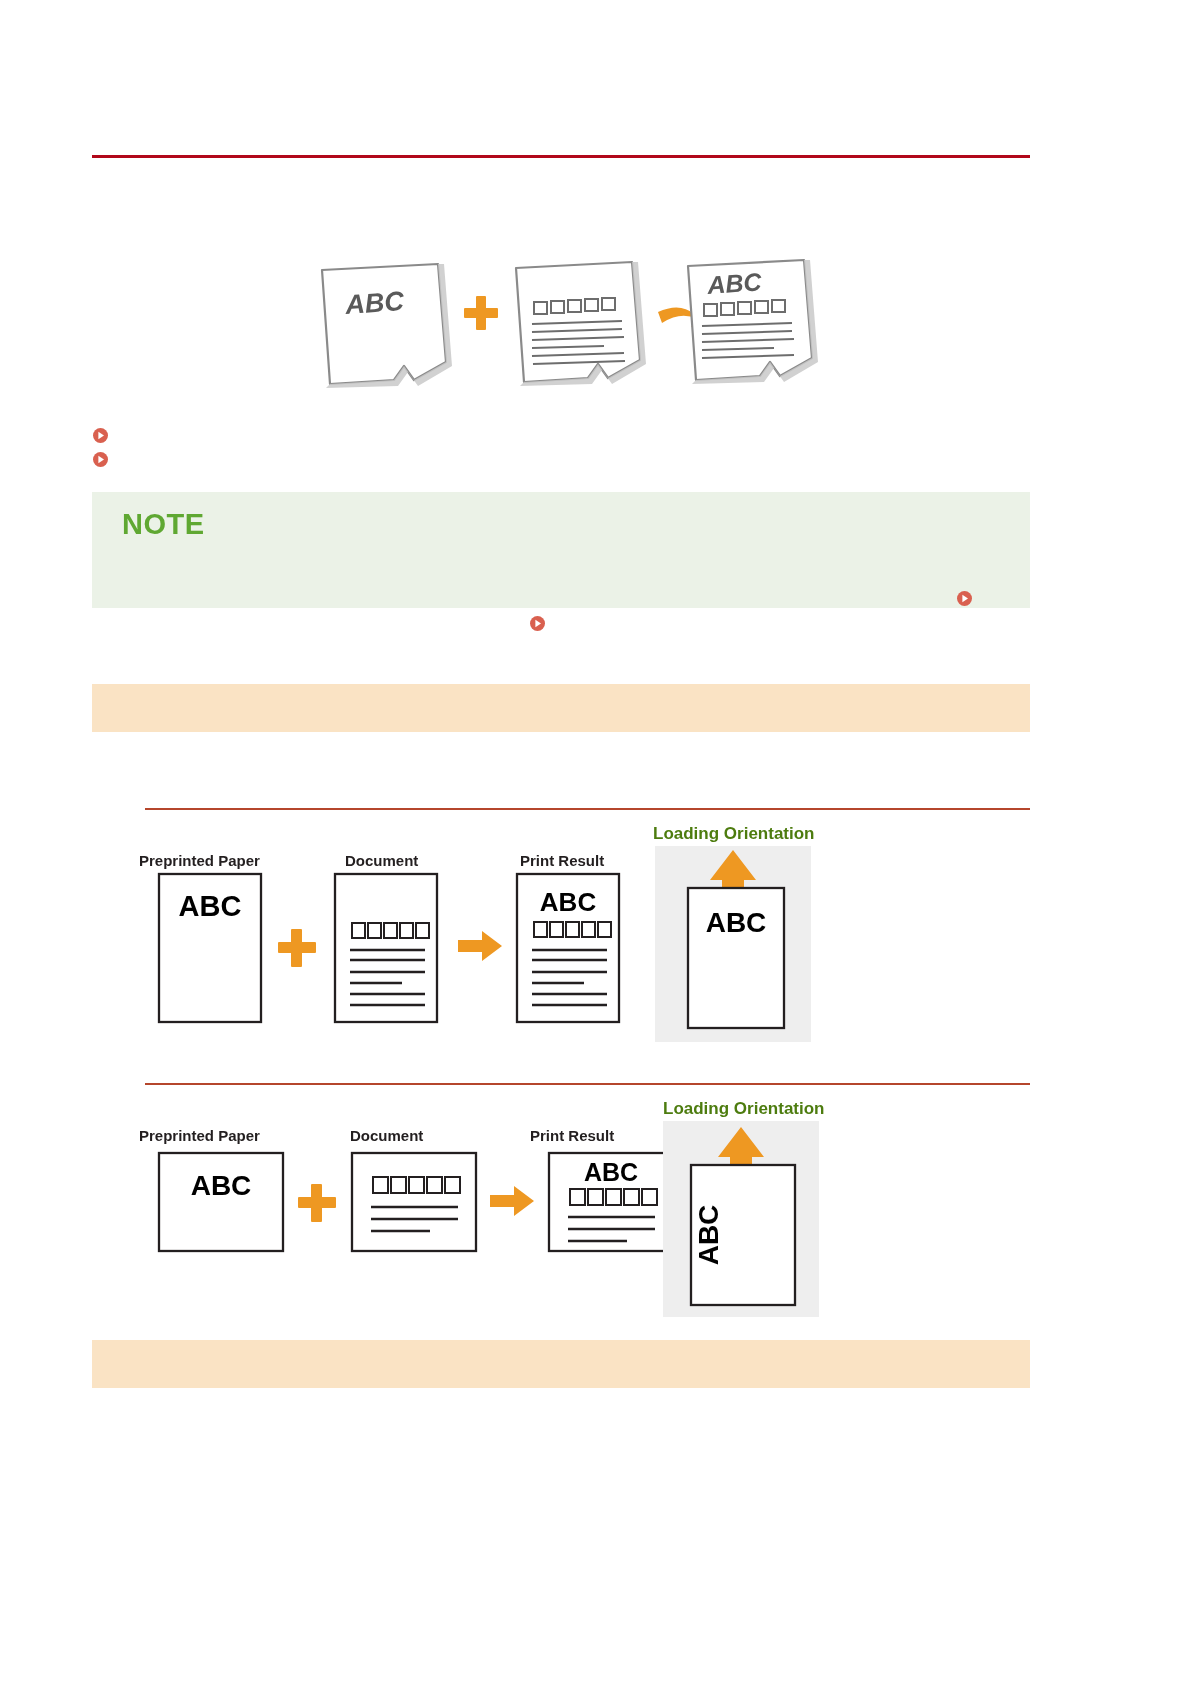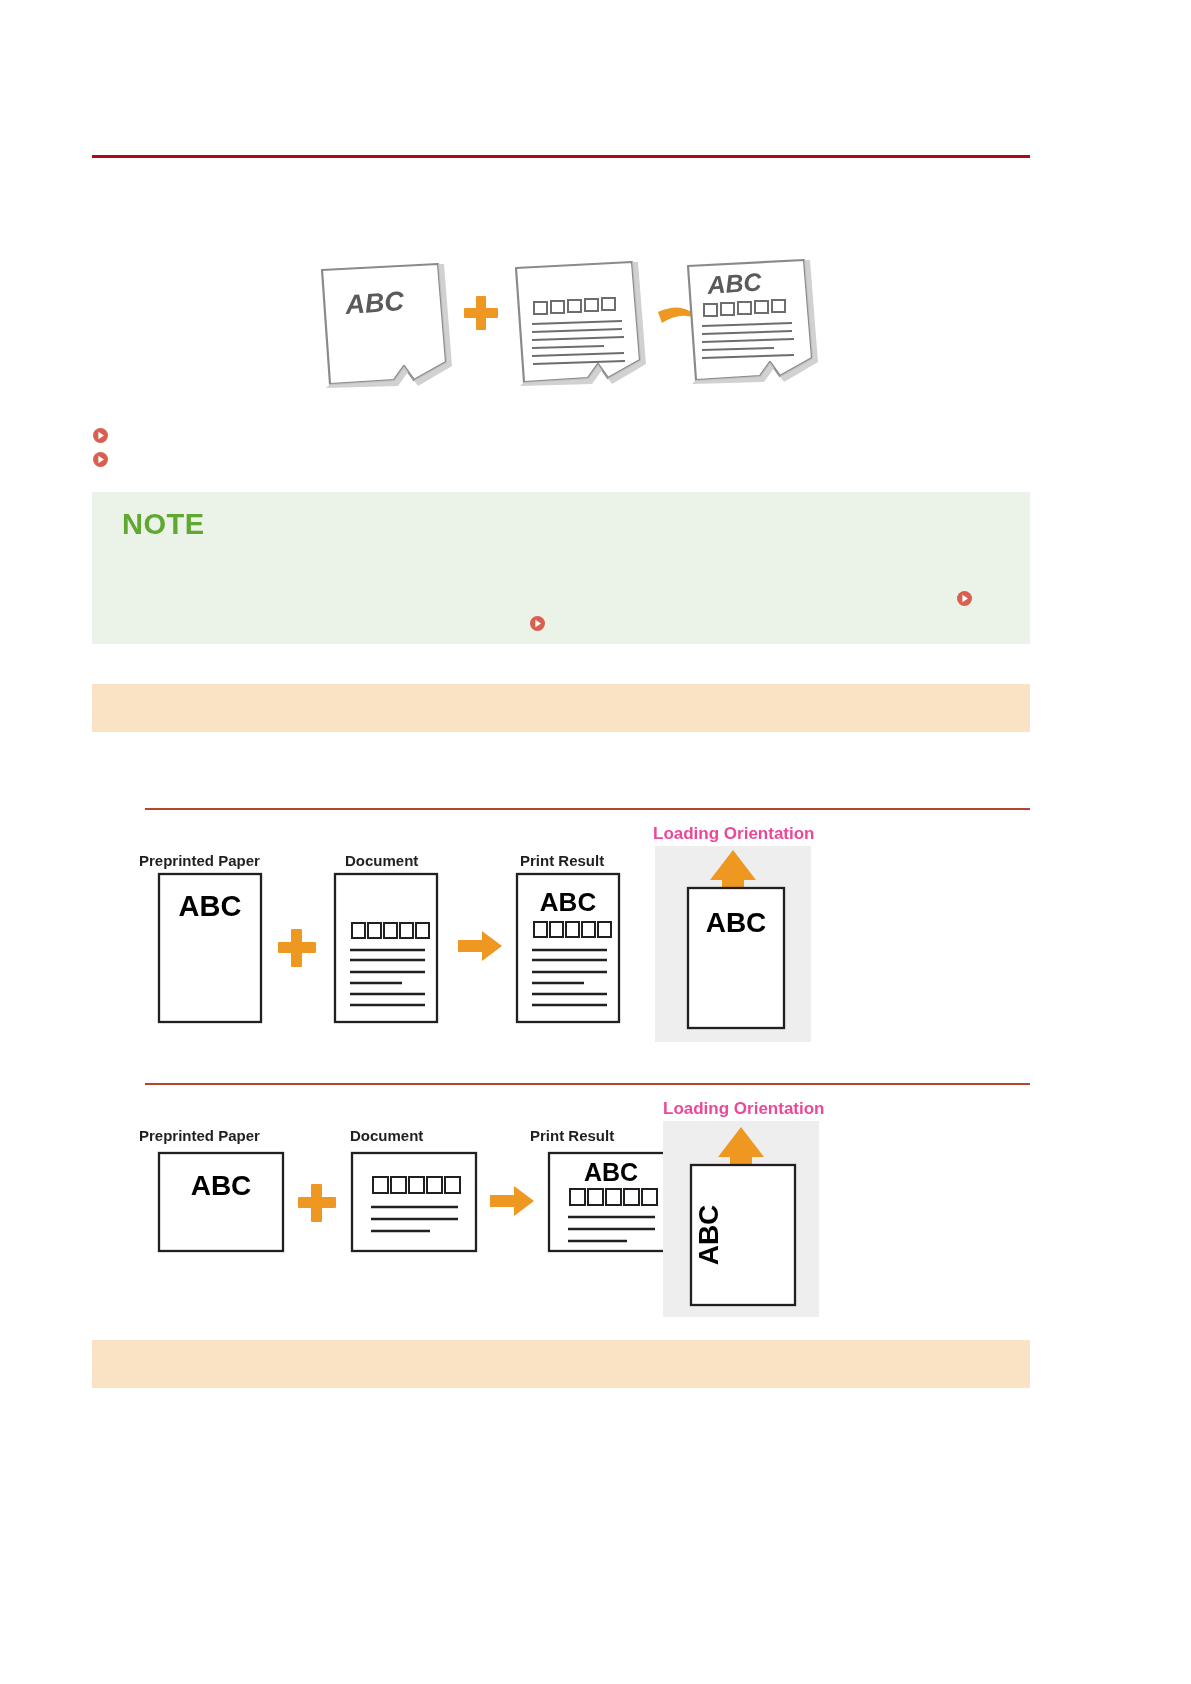--- a/index.html
+++ b/index.html
@@ -21,39 +21,39 @@
   .hero svg{display:block;}
 
   
   .linkline{position:absolute;display:flex;align-items:center;gap:9px;font-size:13px;color:#1a5fb4;}
   .link-a{left:92px;top:427px;}
   .link-b{left:92px;top:451px;}
   .bullet{width:17px;height:17px;flex:0 0 17px;display:block;}
   .linktext{color:#1a5fb4;text-decoration:none;font-size:13px;}
 
   
-  .note{position:absolute;left:92px;top:492px;width:938px;height:152px;background:#ebf2e7;}
+  .note{position:absolute;left:92px;top:492px;width:938px;height:116px;background:#ebf2e7;}
   .note-title{position:absolute;left:30px;top:16px;font-size:29px;font-weight:bold;color:#5fa832;letter-spacing:.5px;
               font-family:"Liberation Sans",sans-serif;}
   .note-body{position:absolute;left:30px;top:66px;width:880px;font-size:13px;line-height:19px;color:#231f20;}
   .note-icon-right{position:absolute;left:864px;top:98px;width:17px;height:17px;}
   .note-icon-mid{position:absolute;left:437px;top:123px;width:17px;height:17px;}
 
   
   .orangebar{position:absolute;left:92px;width:938px;height:48px;background:#fae3c4;}
   .orangebar .lbl{position:absolute;left:22px;top:14px;font-size:15px;font-weight:bold;color:#231f20;}
   .bar1{top:684px;}
   .bar2{top:1340px;}
 
   
   .diagram{position:absolute;left:145px;width:885px;}
   .diag1{top:808px;height:245px;}
   .diag2{top:1083px;height:230px;}
   .diag-rule{position:absolute;left:0;top:0;width:885px;height:2px;background:#b5462c;}
-  .lo-label{position:absolute;font-size:17px;font-weight:600;color:#ec4899;white-space:nowrap;}
+  .lo-label{position:absolute;font-size:17px;font-weight:600;color:#4d7c0f;white-space:nowrap;}
   .col-label{position:absolute;font-size:15px;color:#231f20;white-space:nowrap;font-weight:bold;}
   svg{overflow:visible;}
 </style>
 </head>
 <body>
 
 <div class="page">
 
   <div class="header-block">
     <div class="header-title"></div>

